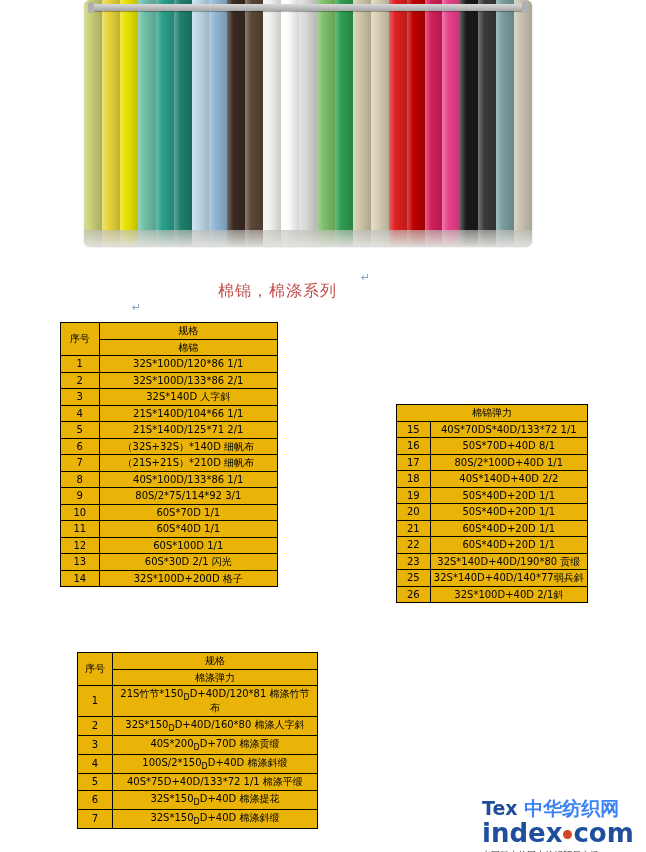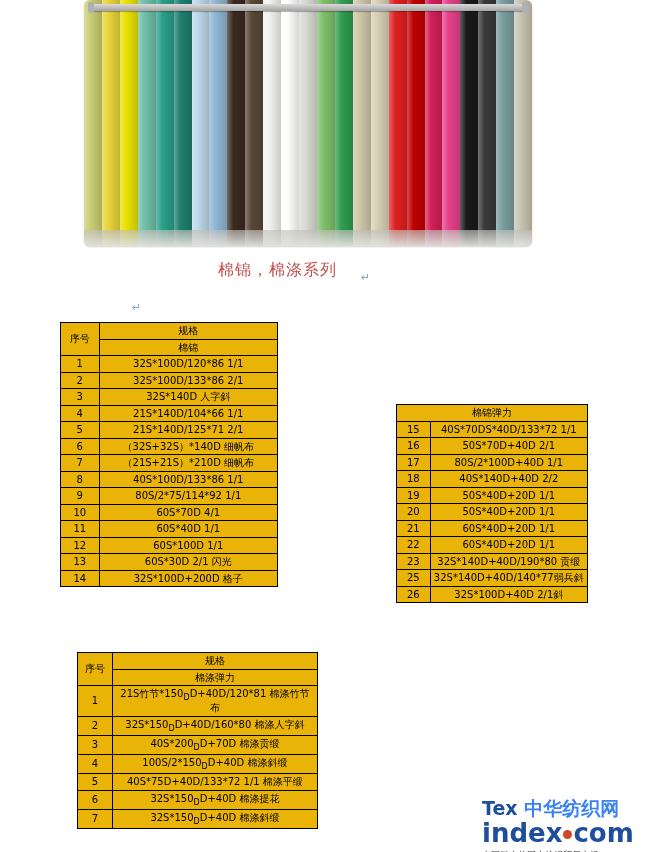--- a/index.html
+++ b/index.html
@@ -66,21 +66,21 @@
     position: absolute;
     left: 0; right: 0; bottom: 0;
     height: 16px;
     background: linear-gradient(to bottom, rgba(190,190,185,0.65), rgba(225,225,220,0.95));
   }
 
   
   .heading {
     position: absolute;
     left: 218px;
-    top: 260px;
+    top: 281px;
     font-family: "DejaVu Sans", sans-serif;
     font-size: 16px;
     color: #c0504d;
     letter-spacing: 1px;
     white-space: nowrap;
   }
   .pilcrow {
     position: absolute;
     color: #8aa5c8;
     font-size: 11px;
@@ -259,25 +259,25 @@
       <tr>
         <td class="t-num">7</td>
         <td class="t-spec">（21S+21S）*210D   细帆布</td>
       </tr>
       <tr>
         <td class="t-num">8</td>
         <td class="t-spec">40S*100D/133*86   1/1</td>
       </tr>
       <tr>
         <td class="t-num">9</td>
-        <td class="t-spec">80S/2*75/114*92   1/1</td>
+        <td class="t-spec">80S/2*75/114*92   3/1</td>
       </tr>
       <tr>
         <td class="t-num">10</td>
-        <td class="t-spec">60S*70D  4/1</td>
+        <td class="t-spec">60S*70D  1/1</td>
       </tr>
       <tr>
         <td class="t-num">11</td>
         <td class="t-spec">60S*40D   1/1</td>
       </tr>
       <tr>
         <td class="t-num">12</td>
         <td class="t-spec">60S*100D  1/1</td>
       </tr>
       <tr>
@@ -297,21 +297,21 @@
       <td class="t-spec" colspan="2">棉锦弹力</td>
     </tr>
   </tbody>
   <tbody id="tbody-mianjin-tanli">
       <tr>
         <td class="t-num">15</td>
         <td class="t-spec">40S*70DS*40D/133*72 1/1</td>
       </tr>
       <tr>
         <td class="t-num">16</td>
-        <td class="t-spec">50S*70D+40D 2/1</td>
+        <td class="t-spec">50S*70D+40D 8/1</td>
       </tr>
       <tr>
         <td class="t-num">17</td>
         <td class="t-spec">80S/2*100D+40D 1/1</td>
       </tr>
       <tr>
         <td class="t-num">18</td>
         <td class="t-spec">40S*140D+40D 2/2</td>
       </tr>
       <tr>

